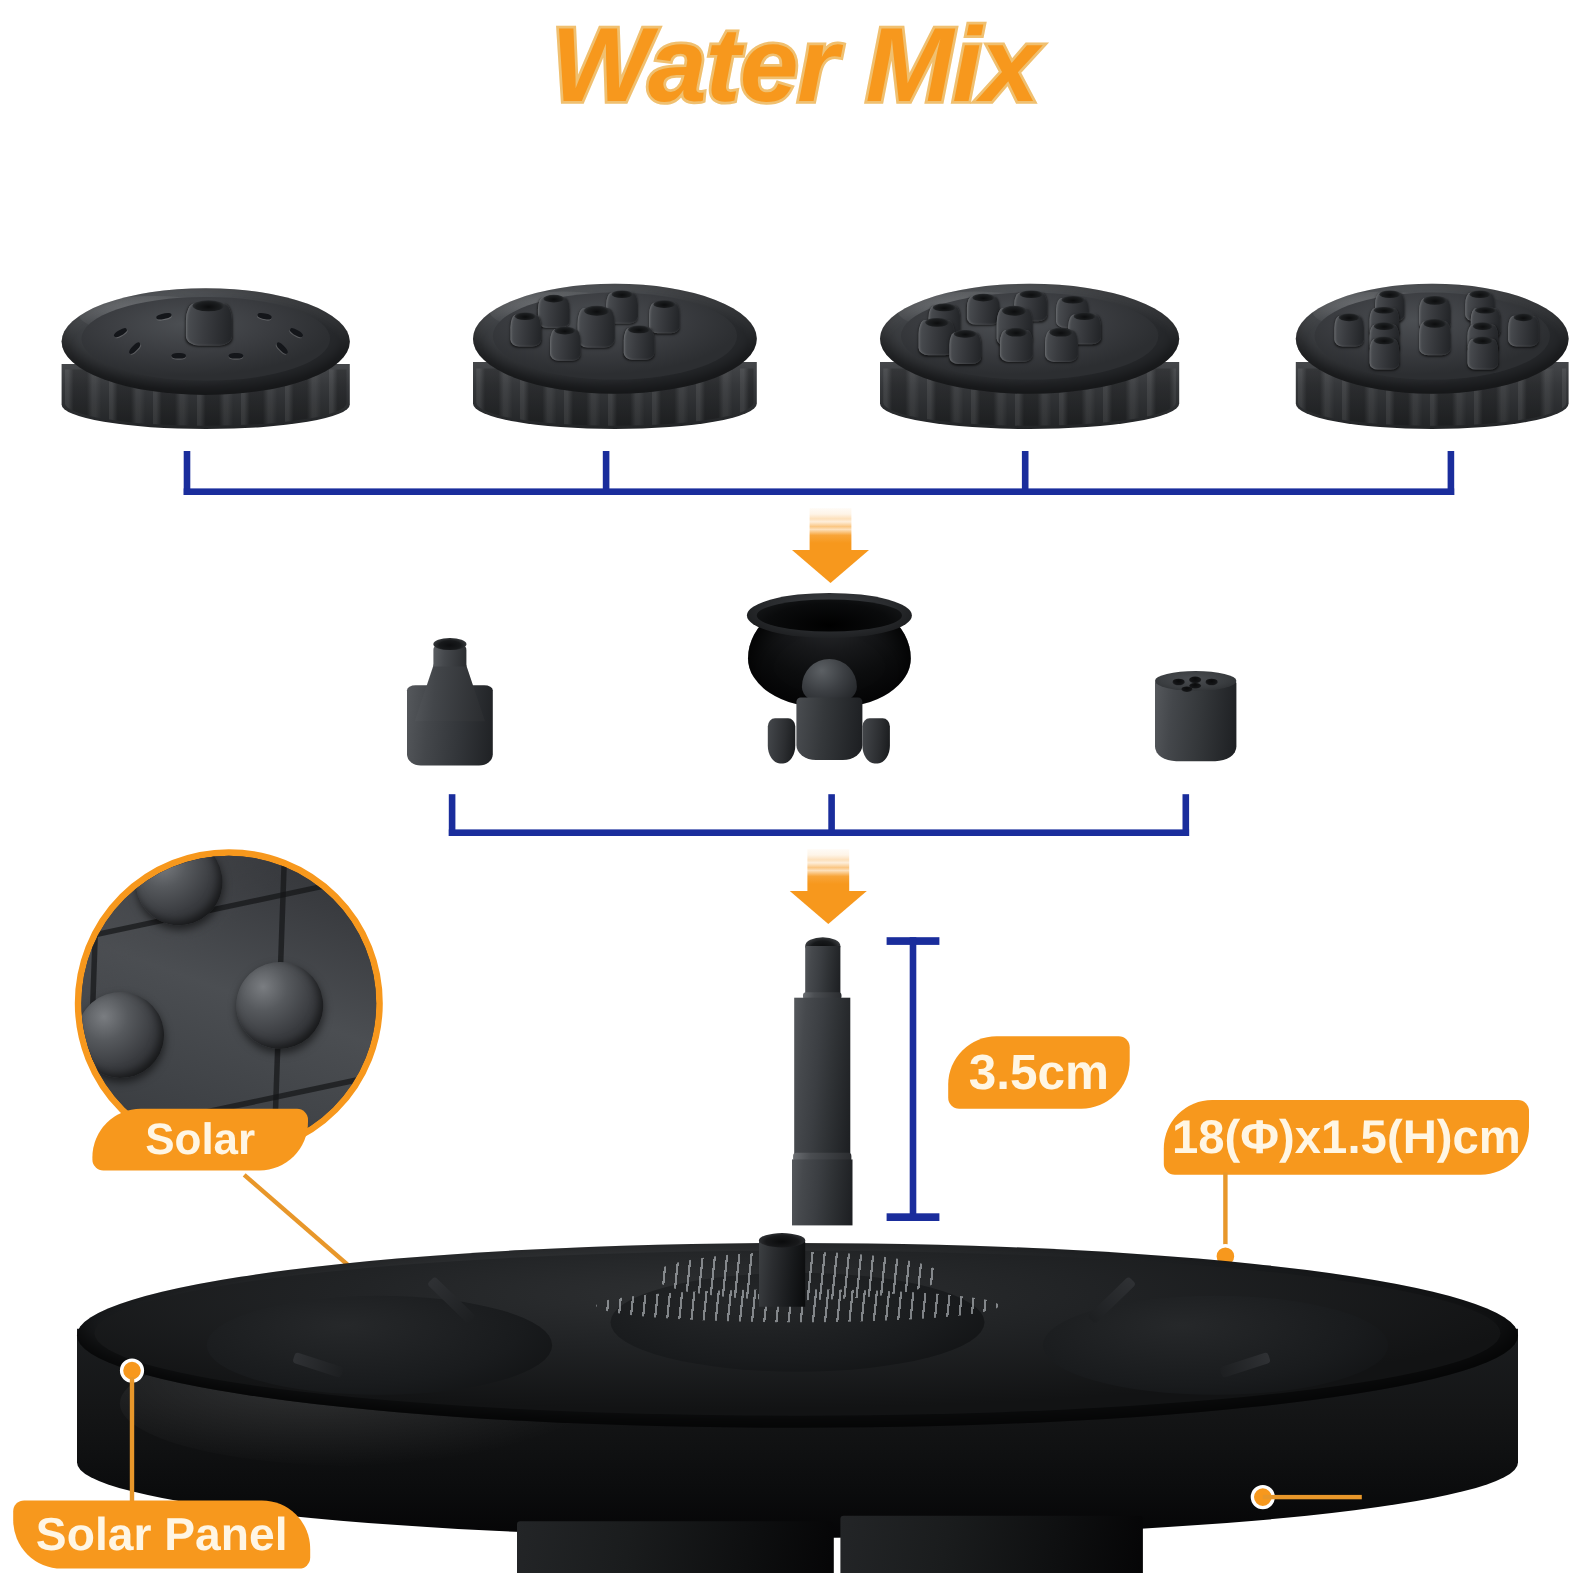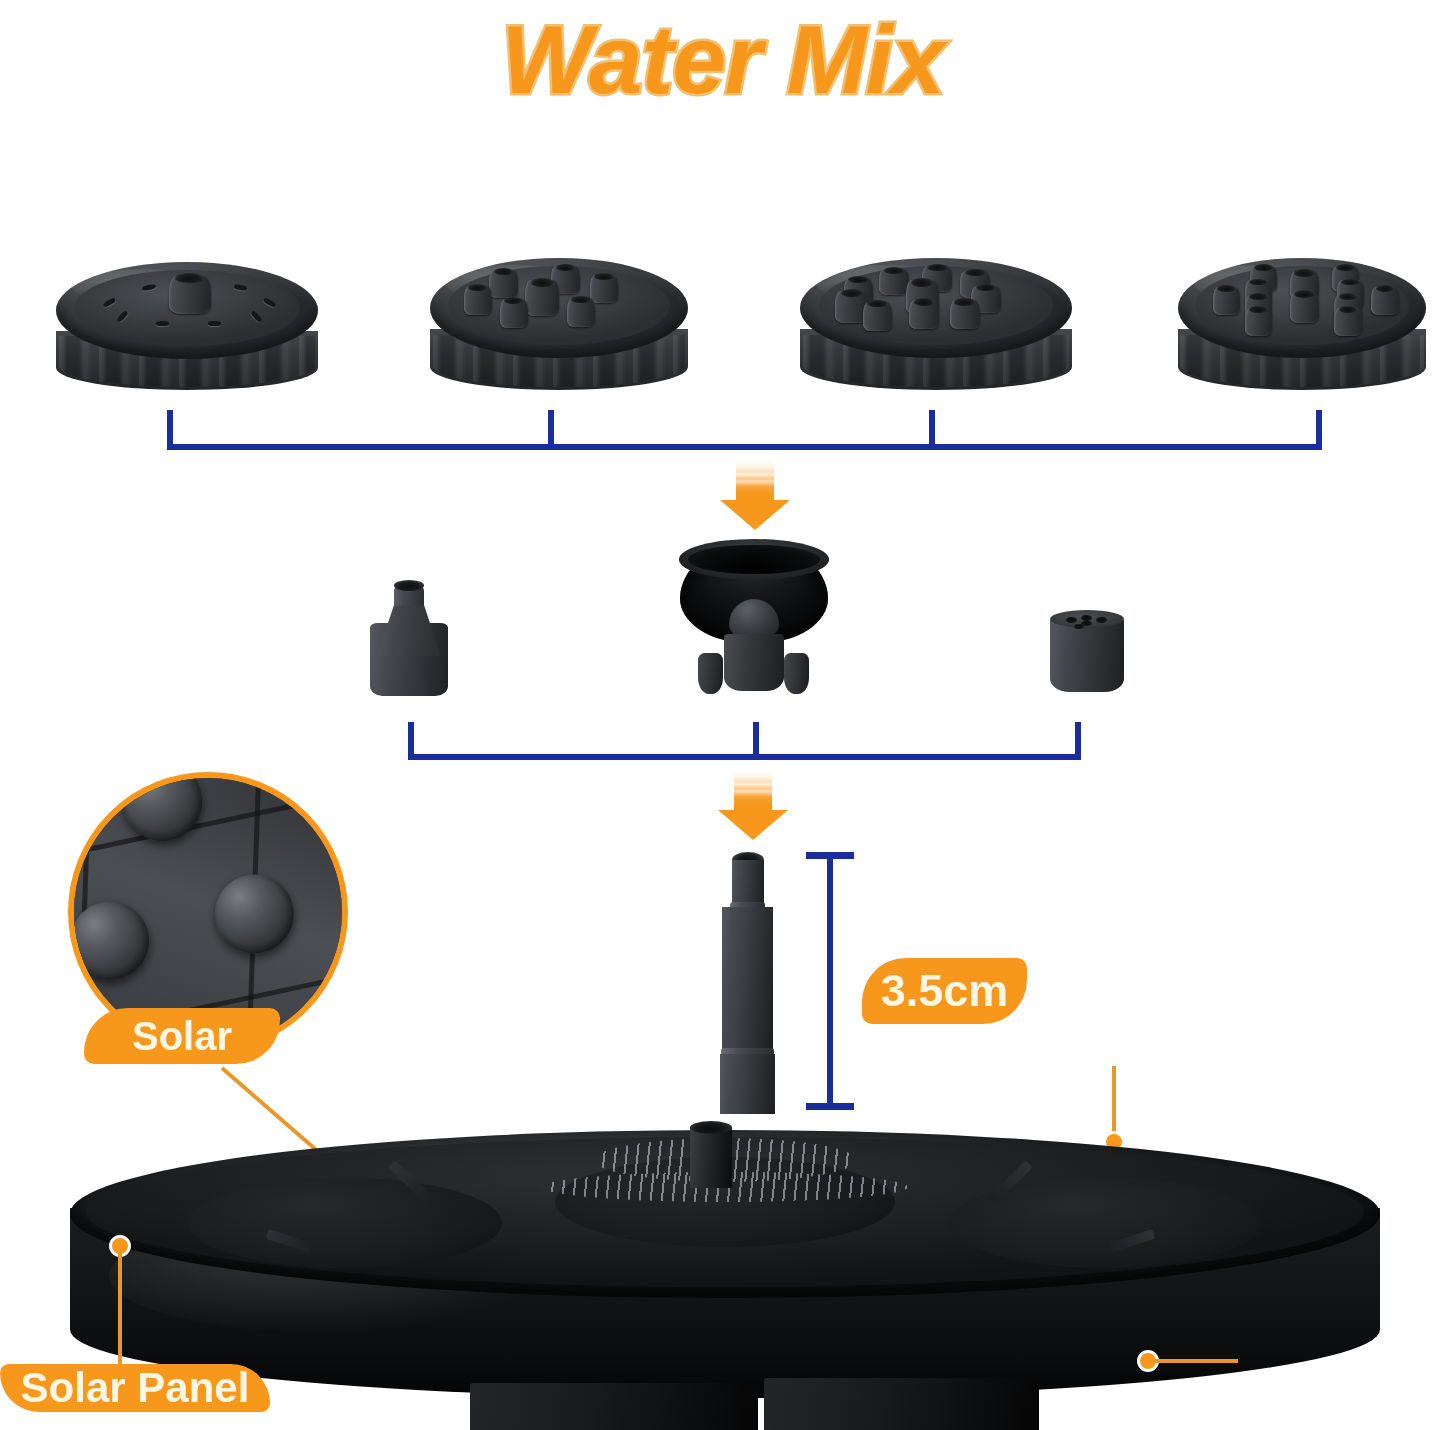--- a/index.html
+++ b/index.html
@@ -513,22 +513,23 @@
     <div class="tube-ring" style="left:10%;top:196px;width:76%;height:8px;"></div>
     <div class="tube-seg" style="left:9%;top:202px;width:78%;height:60px;"></div>
   </div>
 
   <div id="dim-line" style="left:806px; top:852px; width:48px; height:258px;">
     <div class="cap" style="top:0;"></div>
     <div class="vline"></div>
     <div class="cap" style="bottom:0;"></div>
   </div>
 
-  <div class="leaf-label leaf-tl" style="left:862px; top:942px; width:165px; height:66px; font-size:45px;margin-top:16px;">3.5cm</div>
-
+  <div class="leaf-label leaf-tl" style="left:862px; top:942px; width:165px; height:66px; font-size:45px;">3.5cm</div>
+
+  <div class="leaf-label leaf-tl" style="left:1058px; top:1000px; width:332px; height:68px; font-size:43px;">18(Φ)x1.5(H)cm</div>
   <div class="leader" style="left:1112px; top:1066px; width:4px; height:74px;"></div>
   <div class="leader-dot" style="left:1114px; top:1142px;"></div>
 
   <div id="base" style="left:70px; top:1130px; width:1310px; height:300px;">
 
     <div id="base-side"></div>
     <div id="base-top"></div>
     <div id="base-rim"></div>
 
     <div class="panel-cell" style="left:9%;top:16%;width:24%;height:30%;"></div>
@@ -546,18 +547,18 @@
     <div id="outlet" style="left:47.3%; top:-4px; width:42px; height:62px;"></div>
     <div id="outlet-top" style="left:47.3%; top:-9px; width:42px; height:13px;"></div>
 
     <div class="under-box" style="left:30.5%; top:253px; width:22%; height:64px;"></div>
     <div class="under-box" style="left:53%; top:248px; width:21%; height:60px;"></div>
 
   </div>
 
   <div class="leader-dot" style="left:120px; top:1246px;"></div>
   <div class="leader" style="left:118px; top:1252px; width:4px; height:116px;"></div>
-  <div class="leaf-label leaf-tr" style="left:0px; top:1364px; width:270px; height:48px; font-size:42px;">Solar Panel</div>
+  <div class="leaf-label leaf-tr" style="left:12px; top:1364px; width:270px; height:62px; font-size:42px;">Solar Panel</div>
 
   <div class="leader-dot" style="left:1148px; top:1361px;"></div>
   <div class="leader" style="left:1148px; top:1359px; width:90px; height:4px;"></div>
 
 </div>
 
 </body></html>

